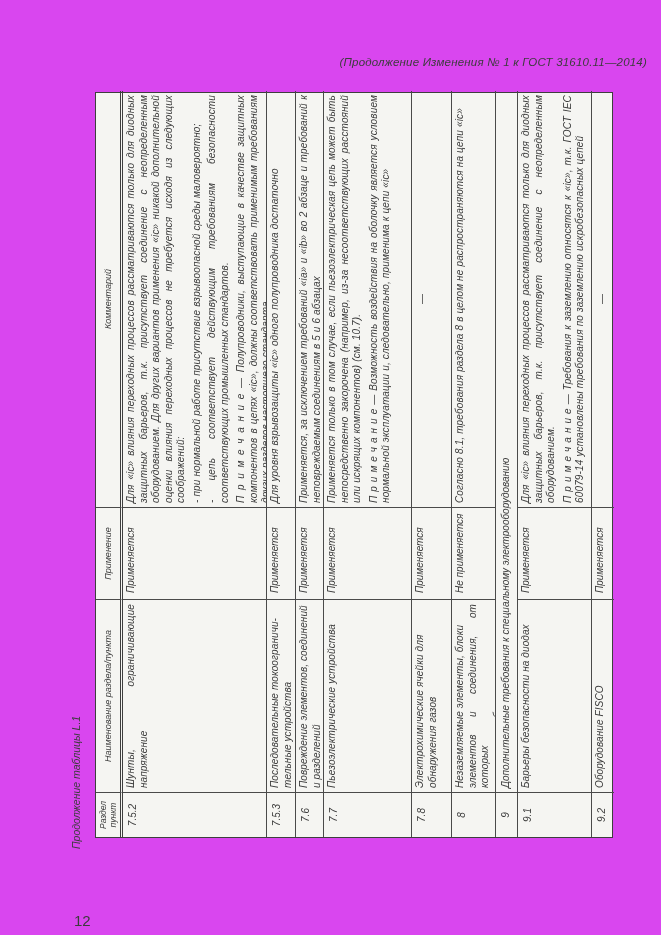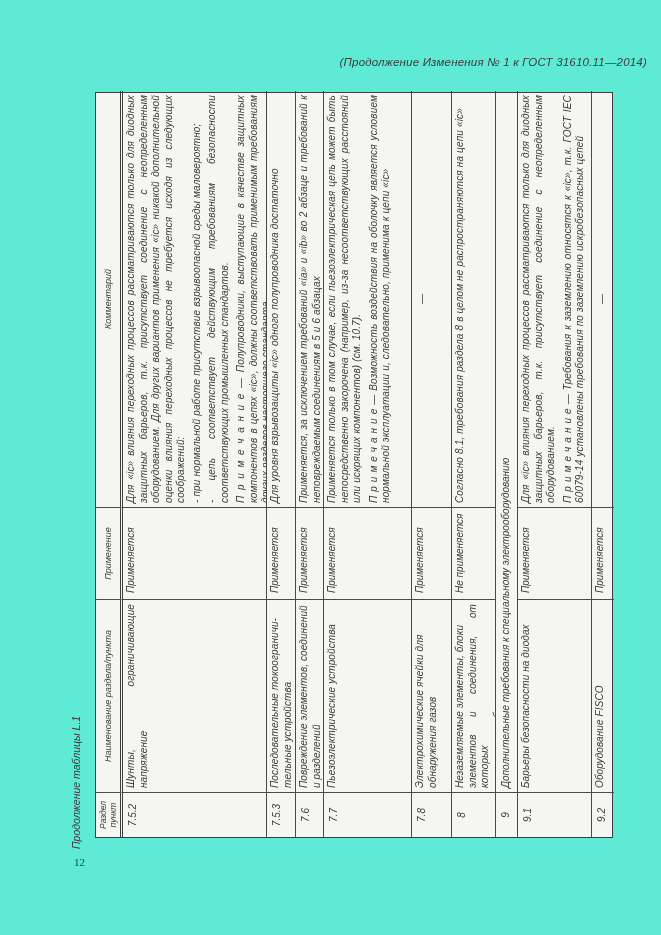--- a/index.html
+++ b/index.html
@@ -1,33 +1,33 @@
 <!DOCTYPE html>
 <html><head>
 <meta charset="utf-8">
 <style>
   html,body{margin:0;padding:0;}
   .page{
     position:relative; width:661px; height:935px;
-    background:#5eead4; overflow:hidden;
+    background:#d946ef; overflow:hidden;
     font-family:"Liberation Sans", sans-serif;
     font-style:italic; color:#3c3c3c;
   }
   .doc-header{
     position:absolute; top:56px; right:14px;
     font-size:11.5px; letter-spacing:.2px;
   }
   .side-label{
     position:absolute; left:70px; top:849px;
     transform:rotate(-90deg); transform-origin:0 0;
     white-space:nowrap; font-size:10.5px;
   }
   .page-number{
-    position:absolute; left:74px; top:856px;
-    font-size:11px; font-style:normal;font-family:Liberation Serif, serif;
+    position:absolute; left:74px; top:912px;
+    font-size:15px; font-style:normal;
   }
   
   .table-pos{ position:absolute; left:95px; top:92px; width:518px; height:746px; }
   .rot{
     position:absolute; left:0; top:746px; width:746px; height:518px;
     transform:rotate(-90deg); transform-origin:0 0;
   }
   .grid{
     width:746px; height:518px; box-sizing:border-box;
     display:grid;

